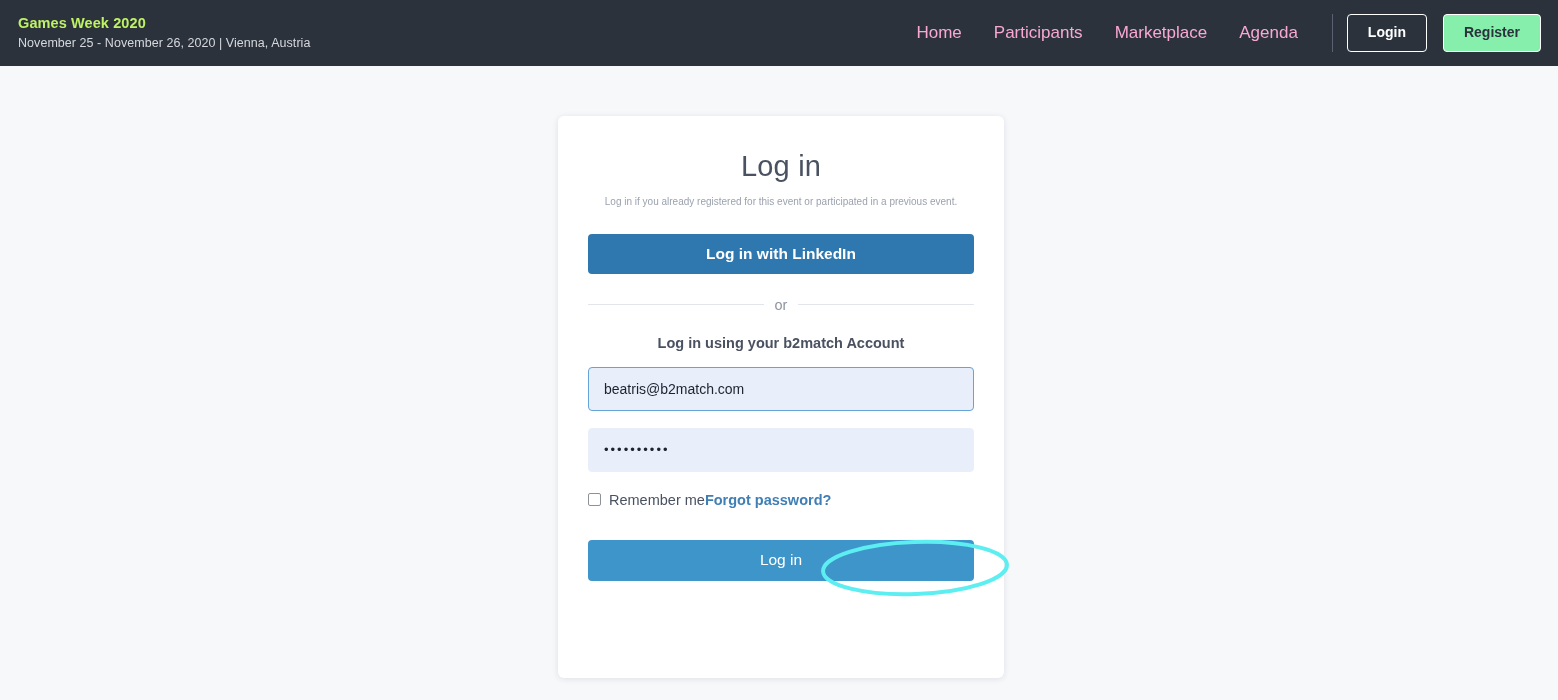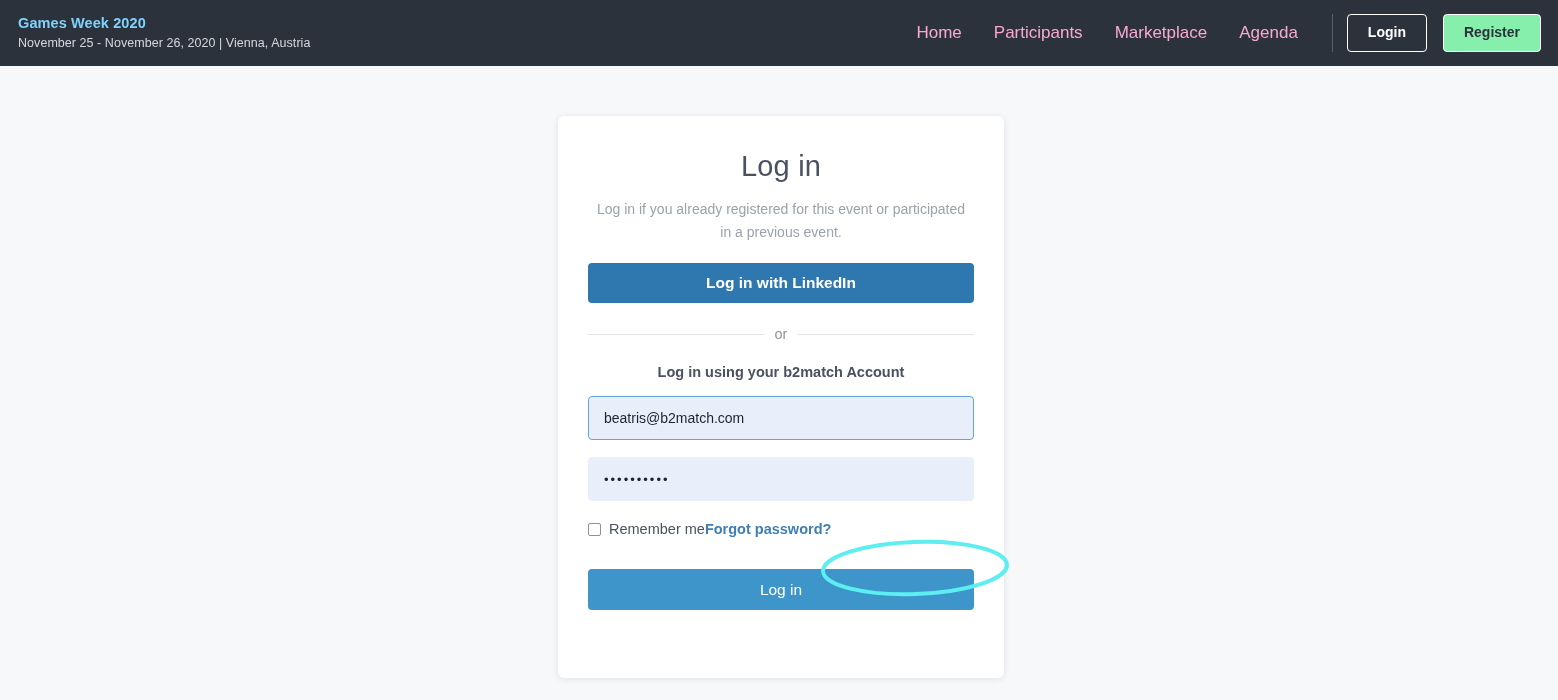--- a/index.html
+++ b/index.html
@@ -23,21 +23,21 @@
     height: 66px;
     background: #2b323c;
     display: flex;
     align-items: center;
     padding: 0 17px 0 18px;
   }
 
   .brand { display: flex; flex-direction: column; justify-content: center; }
 
   .brand-title {
-    color: #7dd3fc;
+    color: #bef264;
     font-size: 14.5px;
     font-weight: bold;
     line-height: 18px;
     letter-spacing: 0.1px;
   }
 
   .brand-subtitle {
     color: #d5d8dd;
     font-size: 12.5px;
     line-height: 17px;
@@ -123,23 +123,23 @@
     font-size: 29px;
     font-weight: normal;
     letter-spacing: 0.2px;
     padding-top: 33px;
     line-height: 34px;
   }
 
   .card-desc {
     text-align: center;
     color: #9ba2ae;
-    font-size: 14px;
+    font-size: 10px;
     line-height: 22.5px;
-    margin-top: 15px;
+    margin-top: 8px;
     padding: 0 4px;
   }
 
   .social-btn {
     display: block;
     width: 386px;
     margin: 0 auto;
     border: none;
     border-radius: 4px;
     color: #ffffff;

